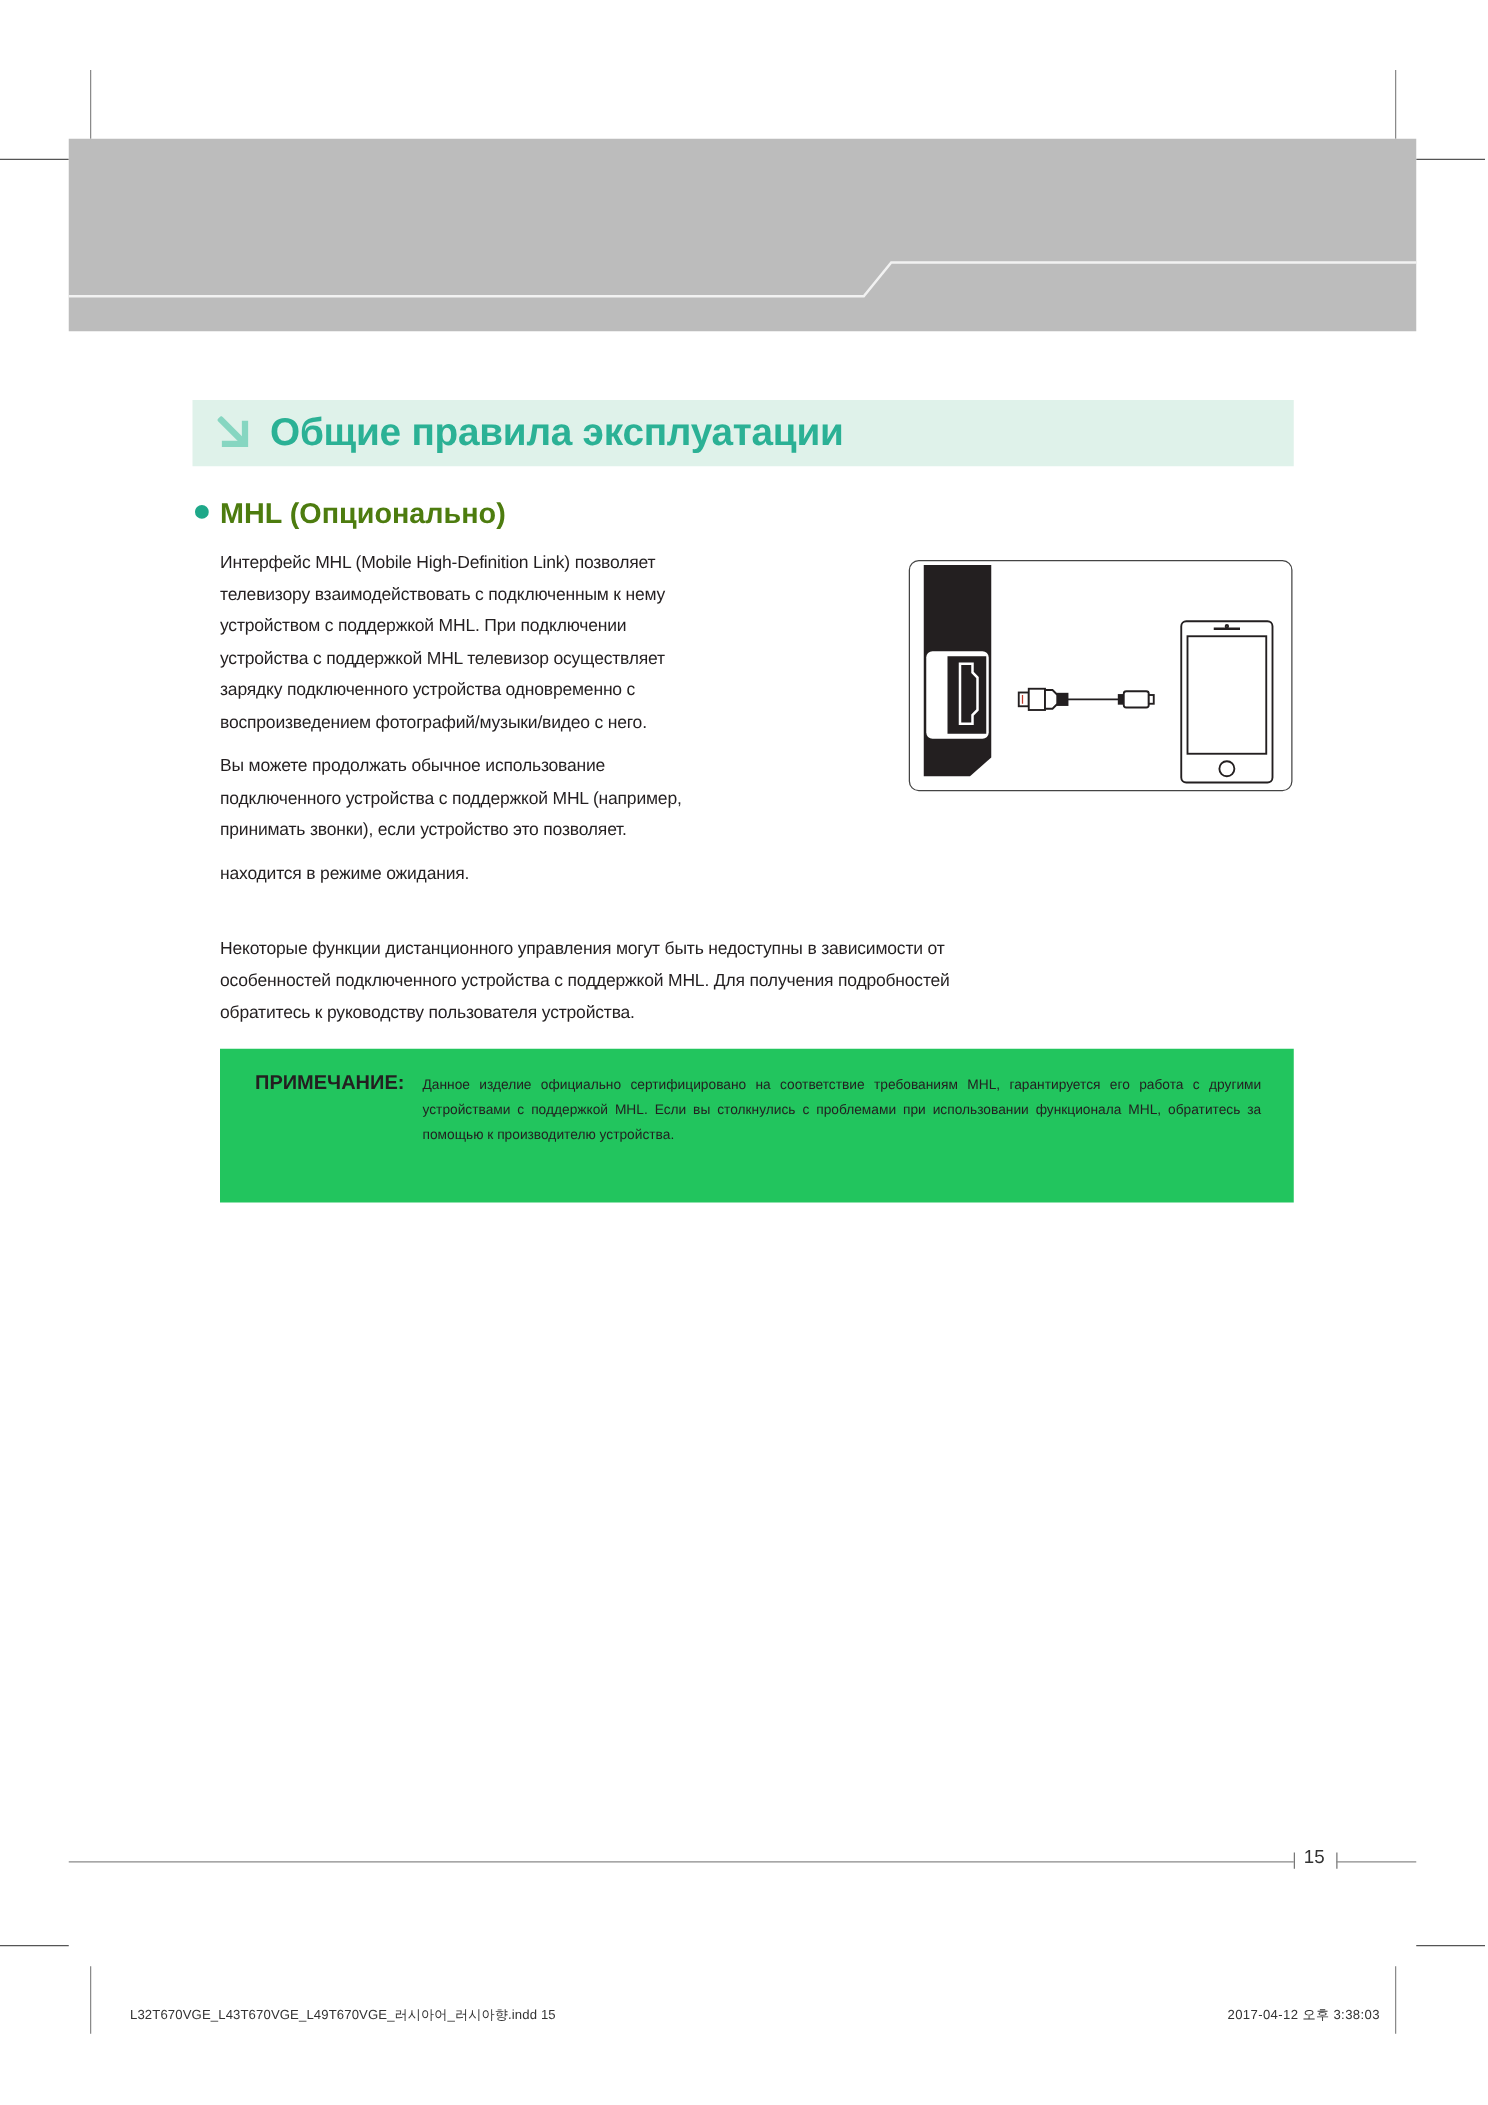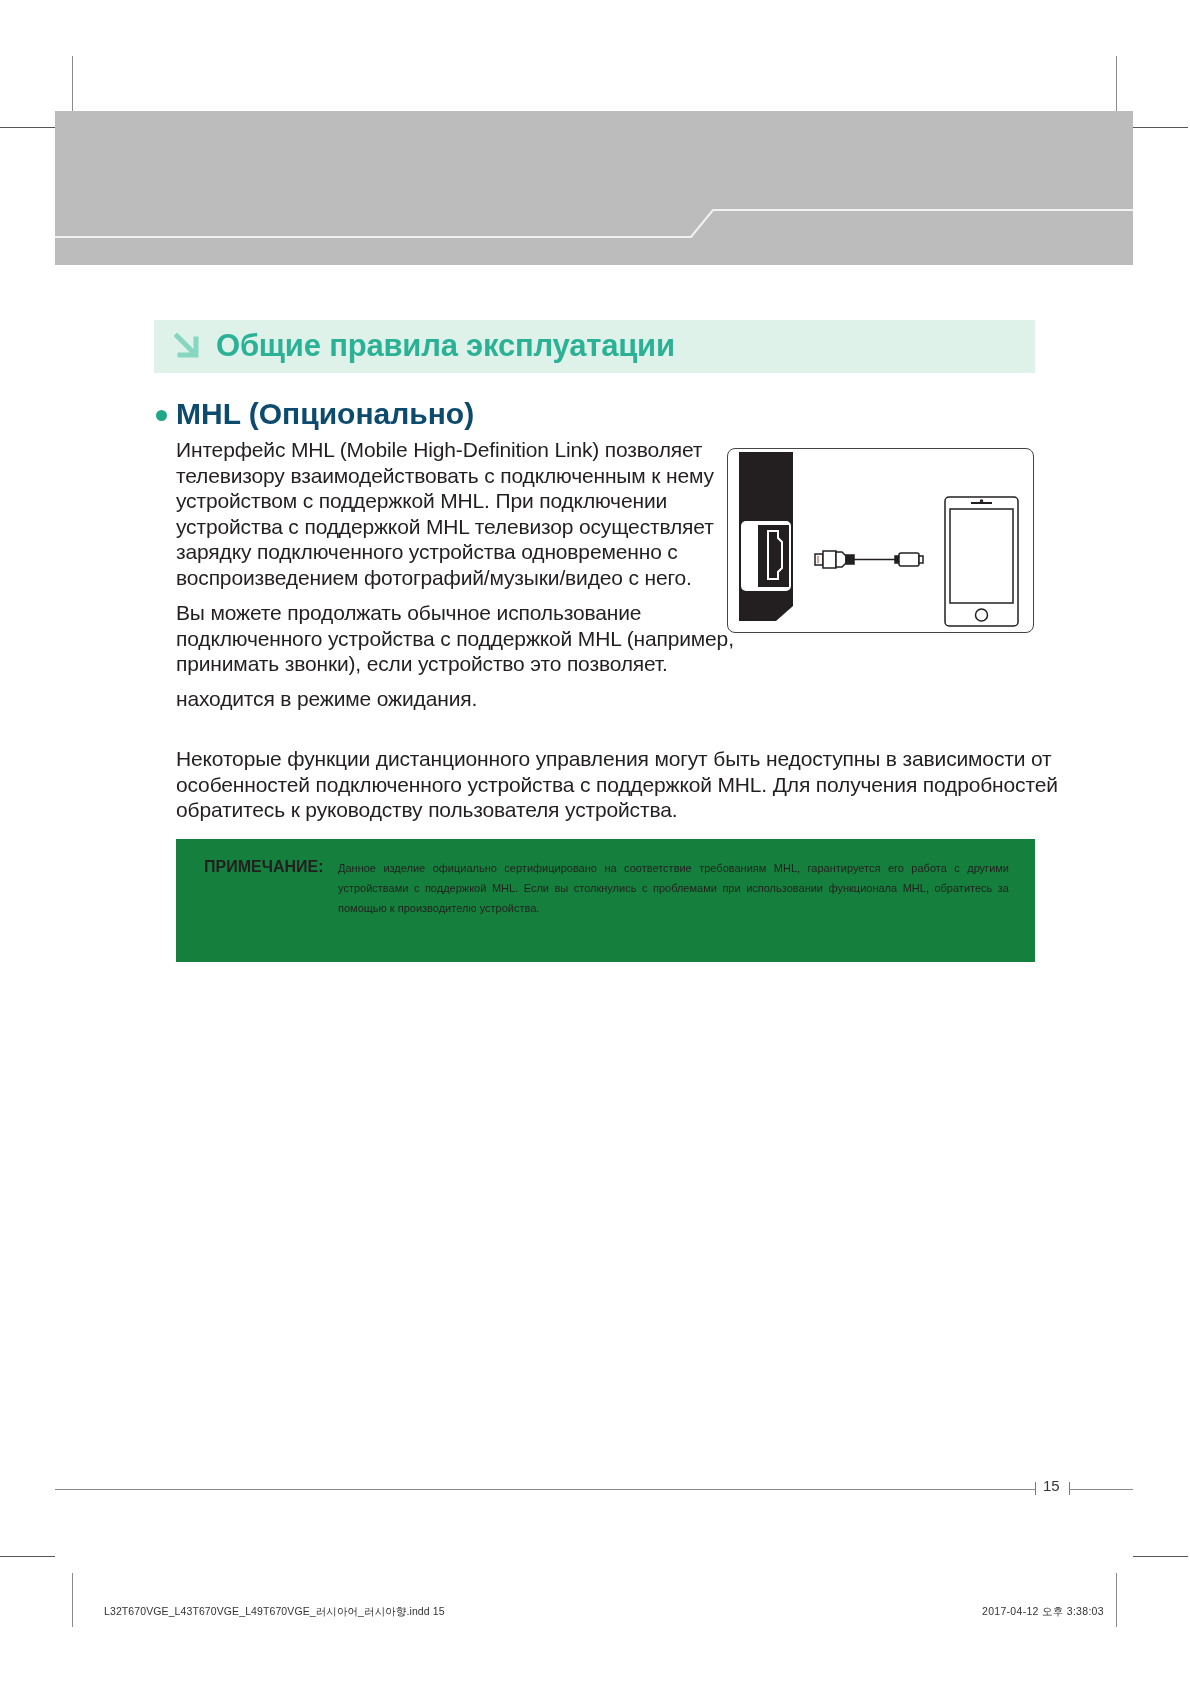--- a/index.html
+++ b/index.html
@@ -8,29 +8,29 @@
   .crop-v { position: absolute; width: 1px; background: #8a8a8a; }
   .crop-h { position: absolute; height: 1px; background: #555555; }
 
   .header-band { position: absolute; left: 55px; top: 111px; width: 1078px; height: 154px; background: #bcbcbc; }
   .header-band svg { position: absolute; left: 0; top: 0; }
 
   .section-title-bar { position: absolute; left: 154px; top: 320px; width: 881px; height: 53px; background: #dff2ea; }
   .section-title-icon { position: absolute; left: 20px; top: 13px; width: 26px; height: 26px; }
   .section-title-text { position: absolute; left: 62px; top: 8px; font-size: 31px; font-weight: bold; color: #2bb195; letter-spacing: -0.2px; white-space: nowrap; }
 
-  .sub-heading { position: absolute; left: 156px; top: 397px; font-size: 30px; font-weight: bold; color: #0c4a6e; white-space: nowrap; }
+  .sub-heading { position: absolute; left: 156px; top: 397px; font-size: 23px; font-weight: bold; color: #4d7c0f; white-space: nowrap; }
   .sub-heading .bullet { display: inline-block; width: 11px; height: 11px; border-radius: 50%; background: #1ea889; margin-right: 9px; vertical-align: 3px; }
 
-  .para { position: absolute; left: 176px; font-size: 21px; line-height: 25.6px; color: #231f20; letter-spacing: -0.15px; }
+  .para { position: absolute; left: 176px; font-size: 14px; line-height: 25.6px; color: #231f20; letter-spacing: -0.15px; }
   .para p { margin: 0; white-space: nowrap; }
 
   .figure { position: absolute; left: 727px; top: 448px; width: 307px; height: 185px; border: 1px solid #444; border-radius: 8px; background: #fff; box-sizing: border-box; }
 
-  .note-box { position: absolute; left: 176px; top: 839px; width: 859px; height: 123px; background: #15803d; }
+  .note-box { position: absolute; left: 176px; top: 839px; width: 859px; height: 123px; background: #22c55e; }
   .note-label { position: absolute; left: 28px; top: 19px; font-size: 16px; font-weight: bold; white-space: nowrap; }
   .note-text { position: absolute; left: 162px; top: 19px; width: 671px; font-size: 11px; line-height: 20px; text-align: justify; text-align-last: left; }
 
   .footer-rule { position: absolute; top: 1489px; height: 1px; background: #8a8a8a; }
   .page-number { position: absolute; left: 1043px; top: 1477px; font-size: 15px; color: #333; }
   .page-tick { position: absolute; top: 1482px; width: 1px; height: 13px; background: #777; }
 
   .slug-left { position: absolute; left: 91px; top: 1605px; font-size: 10.5px; color: #333; white-space: nowrap; letter-spacing: 0.1px; margin-left: 13px; }
   .slug-right { position: absolute; left: 982px; top: 1605px; font-size: 10.5px; color: #333; white-space: nowrap; letter-spacing: 0.3px; }
 </style>

